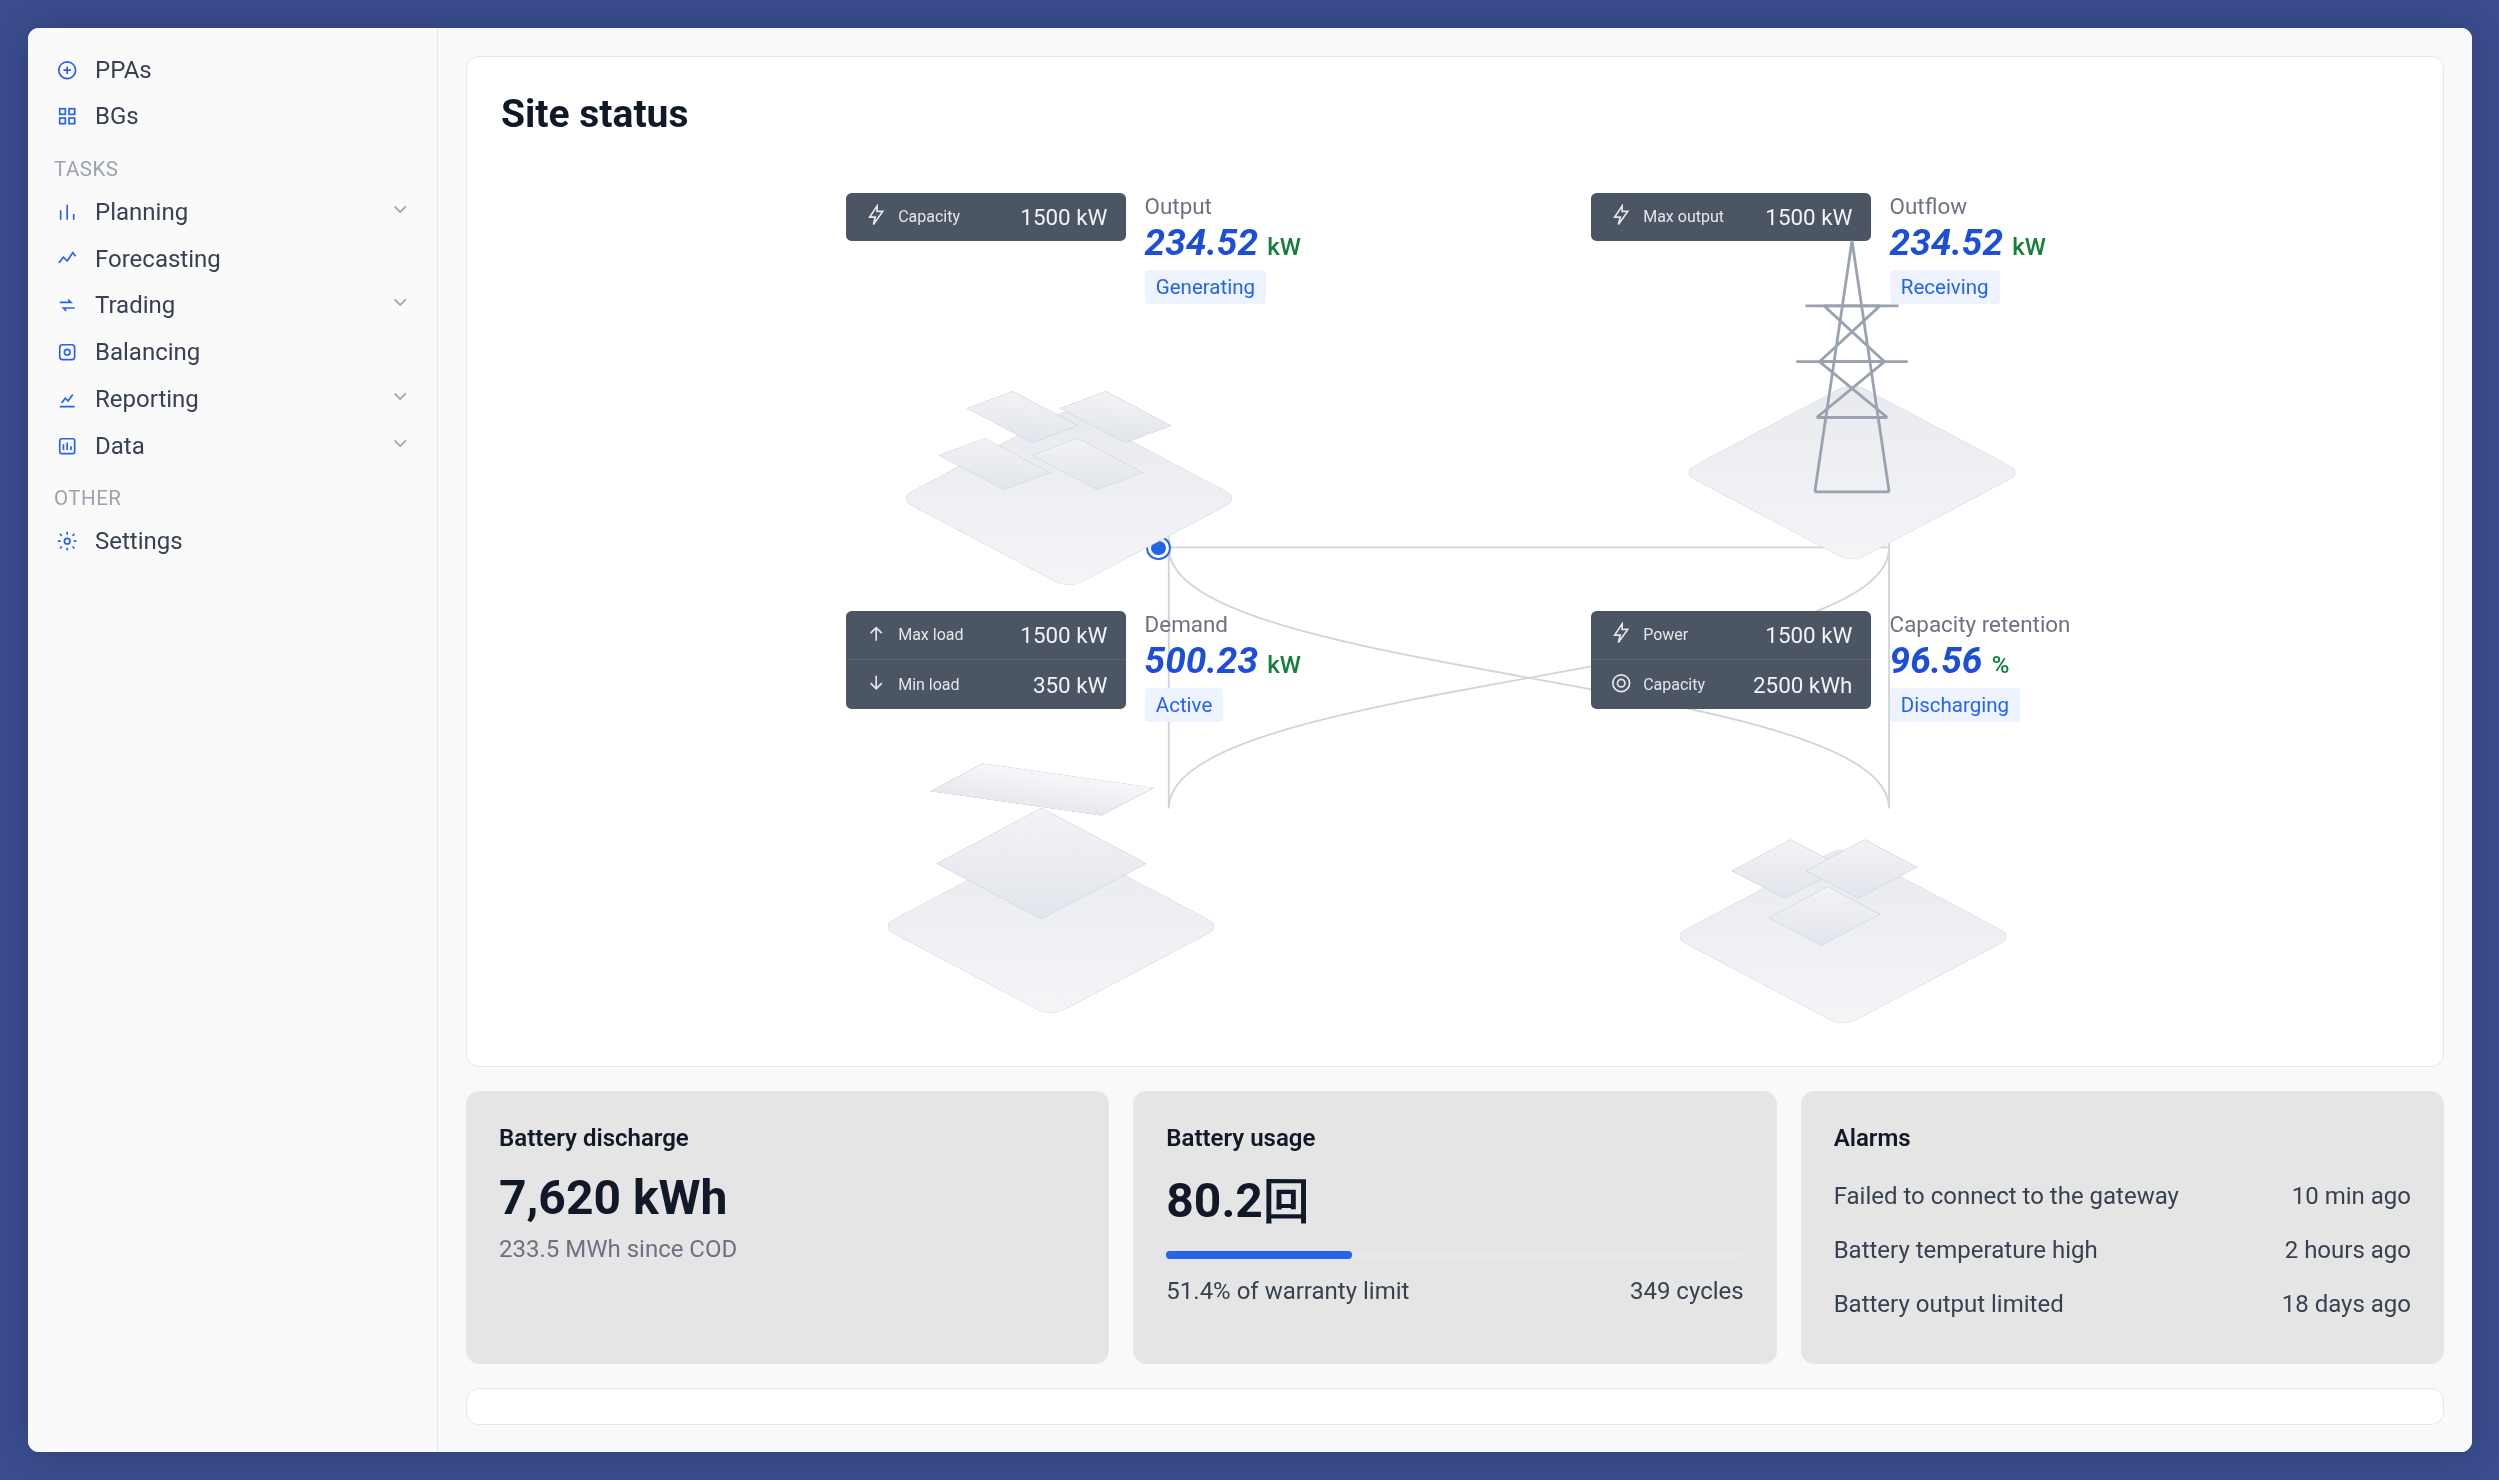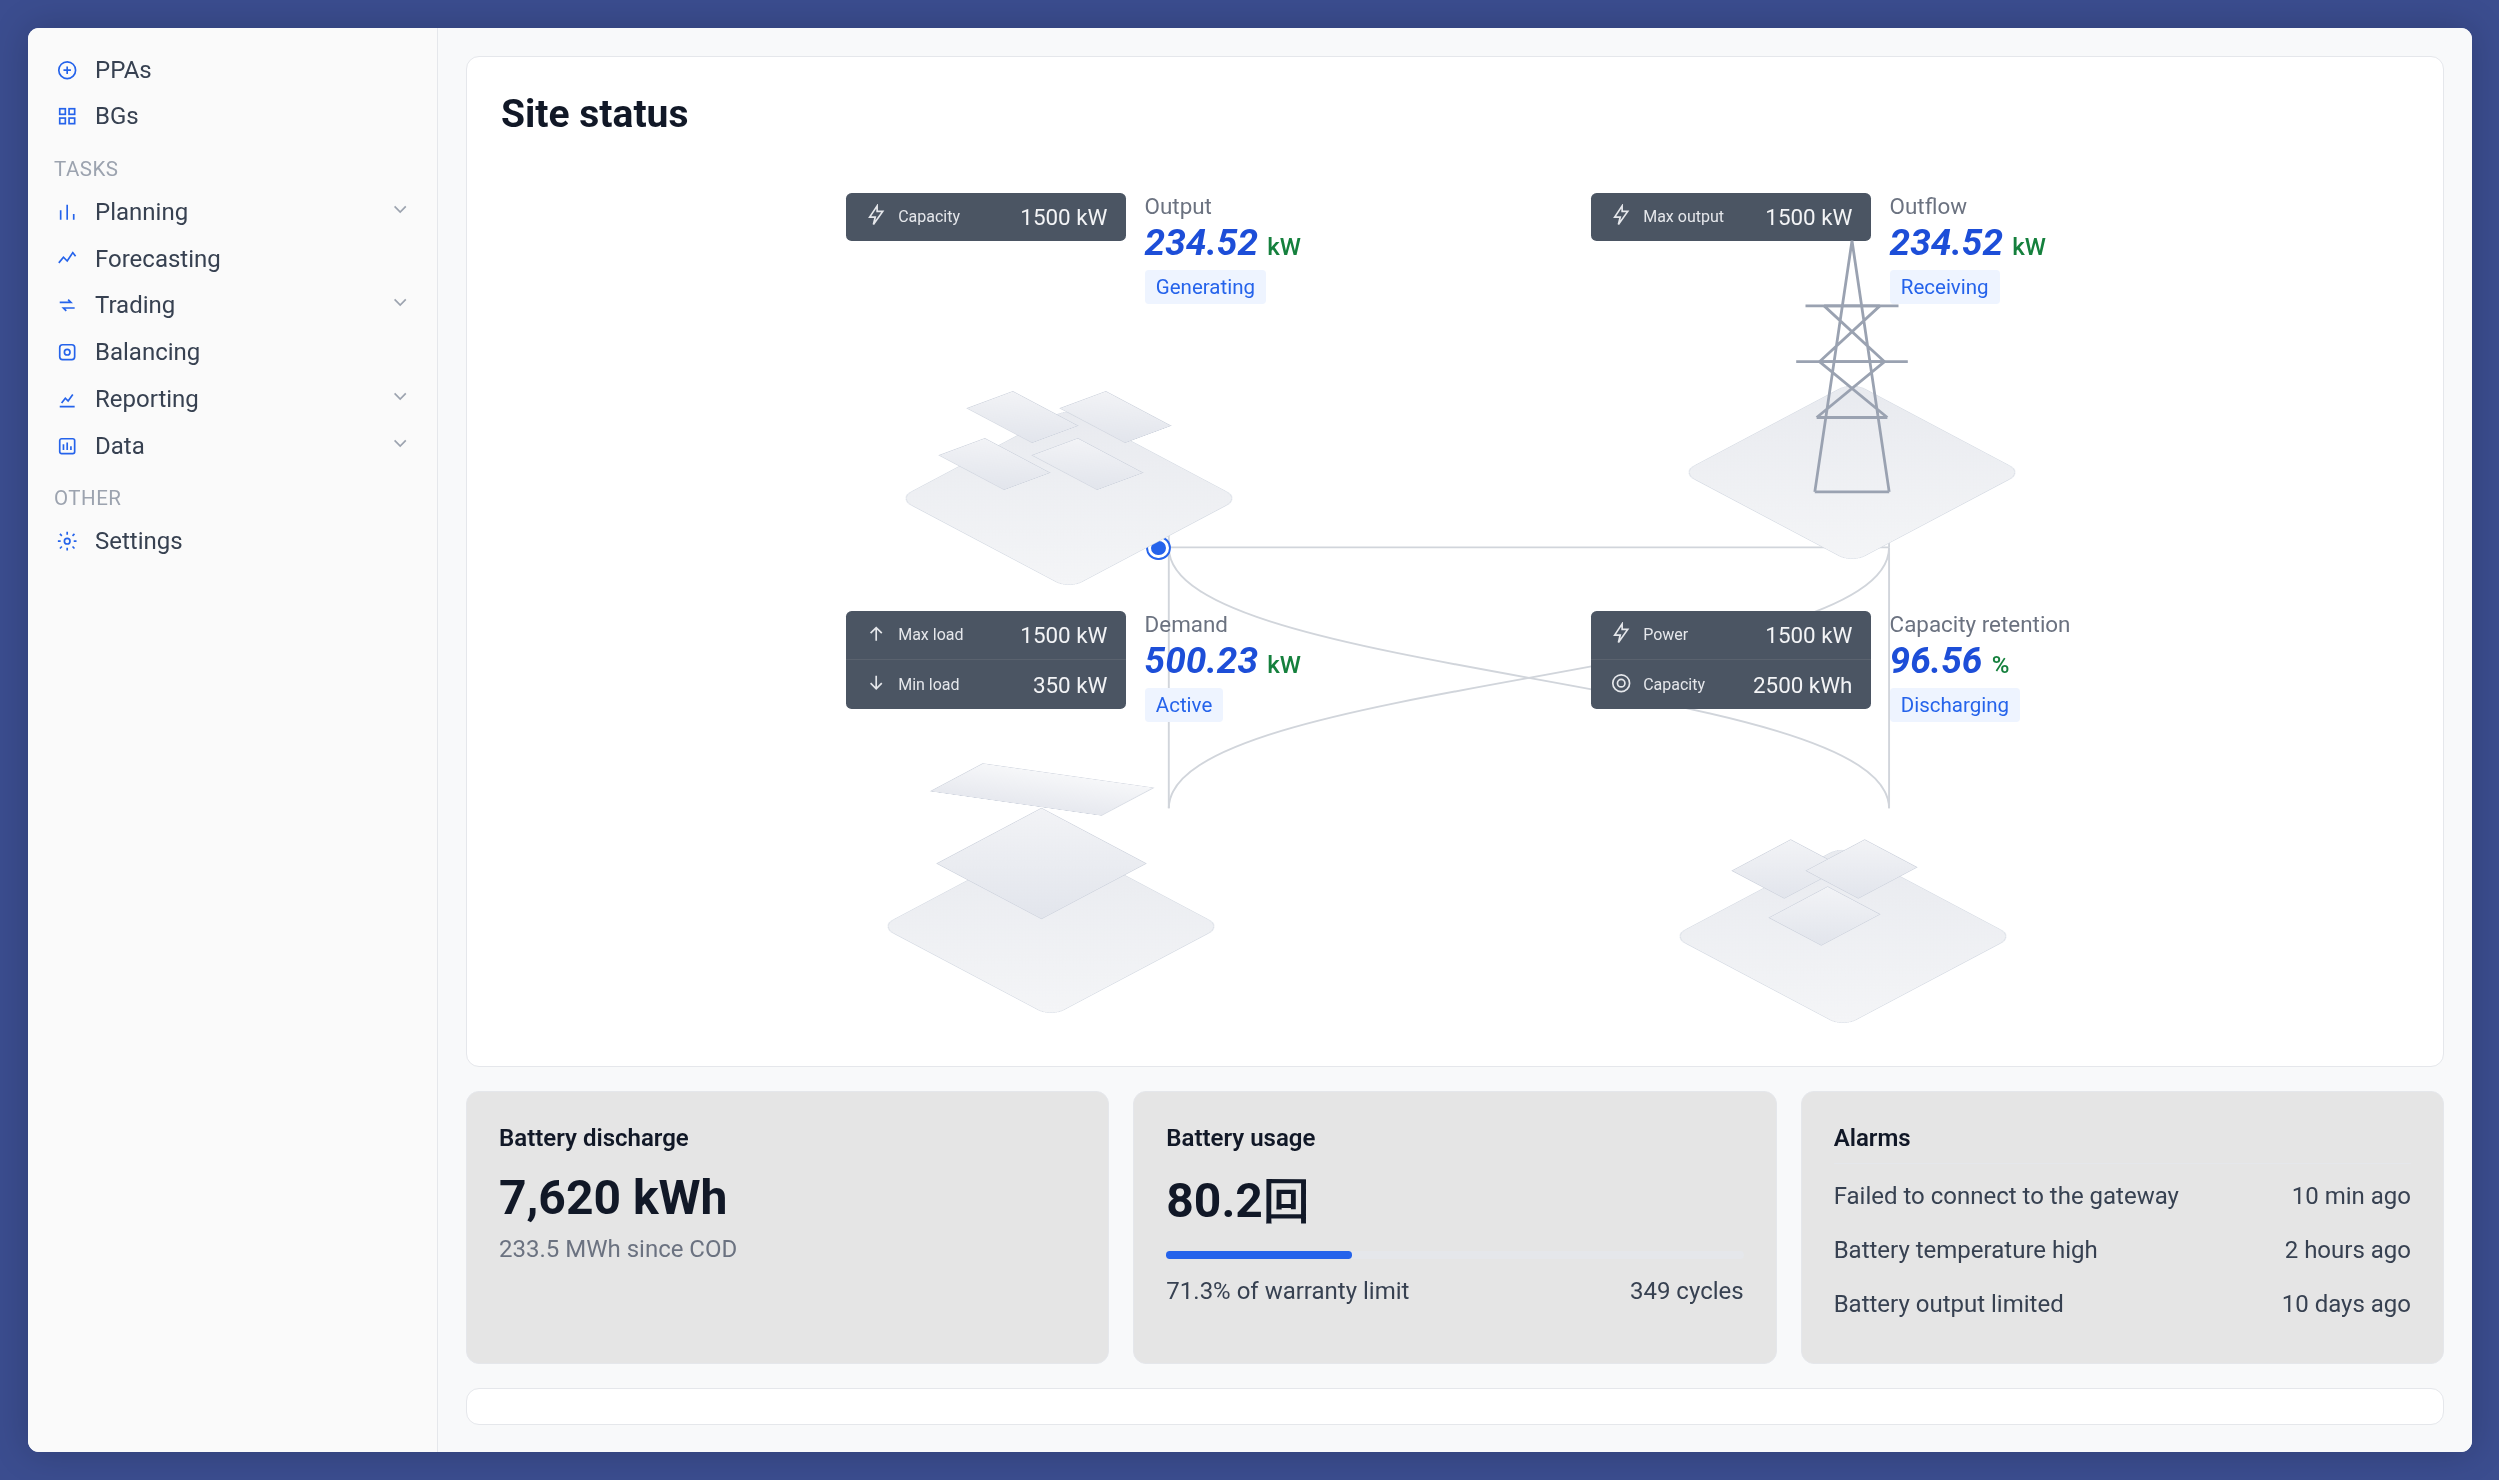--- a/index.html
+++ b/index.html
@@ -435,38 +435,38 @@
         <div class="sub">233.5 MWh since COD</div>
       </div>
 
       <div class="mini-card">
         <div class="mini-title">Battery usage</div>
         <div class="big-num">80.2回</div>
         <div class="progress-track">
           <div class="progress-fill" style="width:32.2%"></div>
         </div>
         <div class="usage-row">
-          <span>71.3% of warranty limit</span>
+          <span>51.4% of warranty limit</span>
           <span>349 cycles</span>
         </div>
       </div>
 
       <div class="mini-card">
         <div class="mini-title alarm-head">Alarms</div>
         <div class="alarm-row">
           <span>Failed to connect to the gateway</span>
           <span>10 min ago</span>
         </div>
         <div class="alarm-row">
           <span>Battery temperature high</span>
           <span>2 hours ago</span>
         </div>
         <div class="alarm-row">
           <span>Battery output limited</span>
-          <span>10 days ago</span>
+          <span>18 days ago</span>
         </div>
       </div>
 
     </div>
 
     <div class="card" style="margin-top:24px; height:37px; padding:0;"></div>
 
   </main>
 </div>
 

